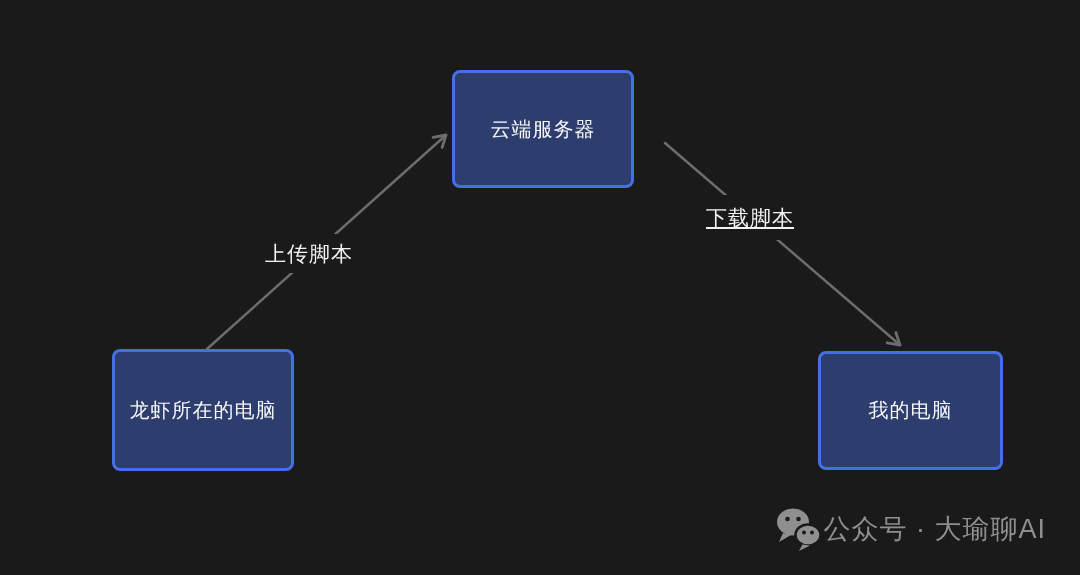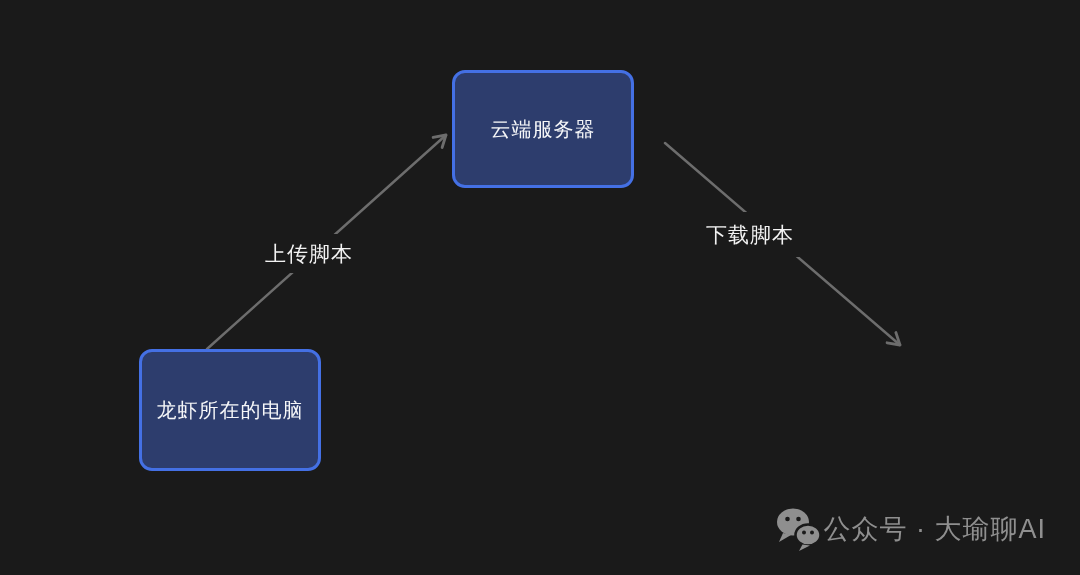--- a/index.html
+++ b/index.html
@@ -21,50 +21,50 @@
     position: absolute;
     left: 0; top: 0;
     width: 1080px;
     height: 575px;
     z-index: 1;
   }
   .node {
     position: absolute;
     background: #2d3d6d;
     border: 3px solid #4470e4;
-    border-radius: 13px;
+    border-radius: 8px;
     display: flex;
     align-items: center;
     justify-content: center;
     z-index: 3;
     box-sizing: border-box;
   }
   .node-label {
     color: #f5f6f8;
     font-size: 20px;
     letter-spacing: 1px;
     white-space: nowrap;
   }
   .node-cloud   { left: 452px; top: 70px;  width: 182px; height: 118px; }
-  .node-lobster { left: 112px; top: 349px; width: 182px; height: 122px; margin-left: 27px; }
+  .node-lobster { left: 112px; top: 349px; width: 182px; height: 122px; }
   .node-mine    { left: 818px; top: 351px; width: 185px; height: 119px; }
   .edge-label {
     position: absolute;
     background: #1a1a1a;
     color: #f2f2f2;
     font-size: 21px;
     display: flex;
     align-items: center;
     justify-content: center;
     white-space: nowrap;
     z-index: 2;
     letter-spacing: 1px;
   }
   .edge-label-upload   { left: 264px; top: 234px; width: 90px;  height: 39px; }
-  .edge-label-download { left: 700px; top: 212px; width: 100px; height: 45px; }
+  .edge-label-download { left: 700px; top: 195px; width: 100px; height: 45px; text-decoration: underline; }
   .watermark {
     position: absolute;
     right: 34px;
     top: 505px;
     height: 48px;
     display: flex;
     align-items: center;
     z-index: 4;
   }
   .watermark-text {
@@ -96,20 +96,23 @@
   <div class="edge-label edge-label-download">
     <span>下载脚本</span>
   </div>
 
   <div class="node node-cloud">
     <span class="node-label">云端服务器</span>
   </div>
   <div class="node node-lobster">
     <span class="node-label">龙虾所在的电脑</span>
   </div>
+  <div class="node node-mine">
+    <span class="node-label">我的电脑</span>
+  </div>
 
   <div class="watermark">
     <svg class="wechat-icon" width="48" height="48" viewBox="0 0 48 48" xmlns="http://www.w3.org/2000/svg">
 
       <ellipse cx="18" cy="17" rx="16" ry="13.5" fill="#8f8f8f"></ellipse>
       <polygon points="8,28 4,37 16,30" fill="#8f8f8f"></polygon>
       <circle cx="12.5" cy="14" r="2.3" fill="#1a1a1a"></circle>
       <circle cx="23.5" cy="14" r="2.3" fill="#1a1a1a"></circle>
 
       <ellipse cx="33" cy="30" rx="12.5" ry="10.5" fill="#8f8f8f" stroke="#1a1a1a" stroke-width="2.5"></ellipse>

